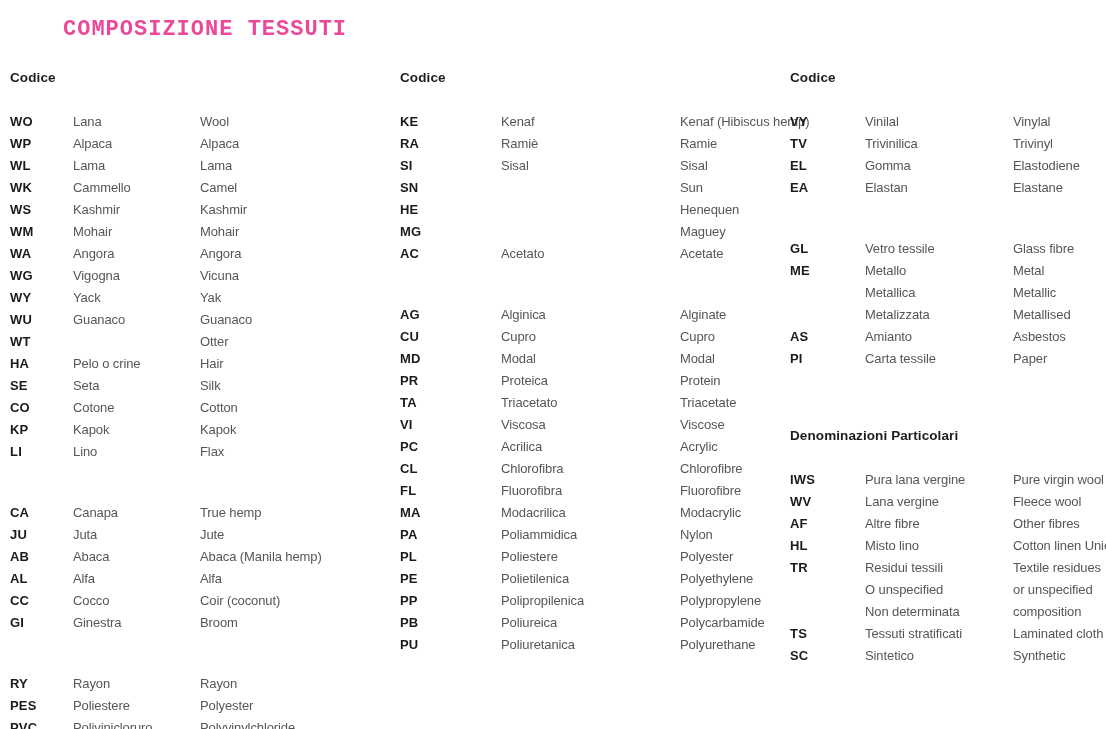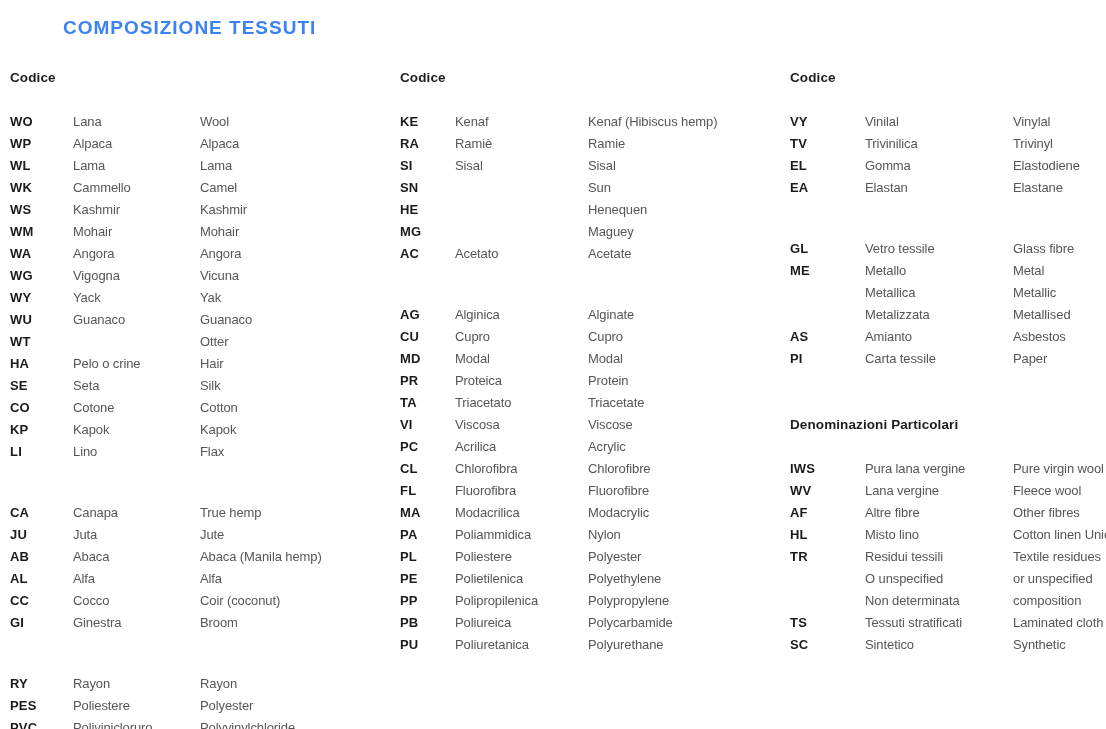--- a/index.html
+++ b/index.html
@@ -7,49 +7,49 @@
   body {
     width:1106px; height:729px;
     font-family:"Liberation Sans", sans-serif;
     color:#1c1c1f;
     overflow:hidden;
   }
   .sheet { position:relative; width:1106px; height:729px; background:#ffffff; }
 
   .title {
     position:absolute; left:63px; top:17px;
-    font-size:19px; font-weight:bold; letter-spacing:1px;
-    color:#3b82f6;
-    font-family:Liberation Sans, sans-serif;
+    font-size:22px; font-weight:bold; letter-spacing:1px;
+    color:#ec4899;
+    font-family:Liberation Mono, monospace;
   }
 
   .cols { position:absolute; left:0; top:0; width:972px; height:729px; }
 
   .col { position:absolute; top:67px; }
   div.col:nth-of-type(1) { left:10px;  width:382px; }
   div.col:nth-of-type(2) { left:400px; width:382px; }
   div.col:nth-of-type(3) { left:790px; width:316px; }
 
   .sec-header {
     font-size:13.5px; font-weight:bold; color:#1d1d20;
     line-height:22px; height:22px; margin:0 0 22px 0;
     letter-spacing:0.1px;
   }
-  .section + .section { margin-top:44px; }
+  .section + .section { margin-top:55px; }
 
   .group + .group { margin-top:39px; }
 
   .row {
     display:grid;
     line-height:22px; height:22px;
     font-size:13px; letter-spacing:-0.1px;
     white-space:nowrap;
   }
   div.col:nth-of-type(1) .row { grid-template-columns:63px 127px 1fr; }
-  div.col:nth-of-type(2) .row { grid-template-columns:55px 133px 1fr; }
+  div.col:nth-of-type(2) .row { grid-template-columns:55px 133px 1fr;gap:46px; }
   div.col:nth-of-type(3) .row { grid-template-columns:55px 128px 1fr;gap:20px; }
 
   .code { font-weight:bold; color:#1b1b1e; letter-spacing:0.2px; }
   .it, .en { color:#55565a; }
 </style>
 </head>
 <body>
 
 <div class="sheet">
   <h1 class="title">COMPOSIZIONE TESSUTI</h1>

